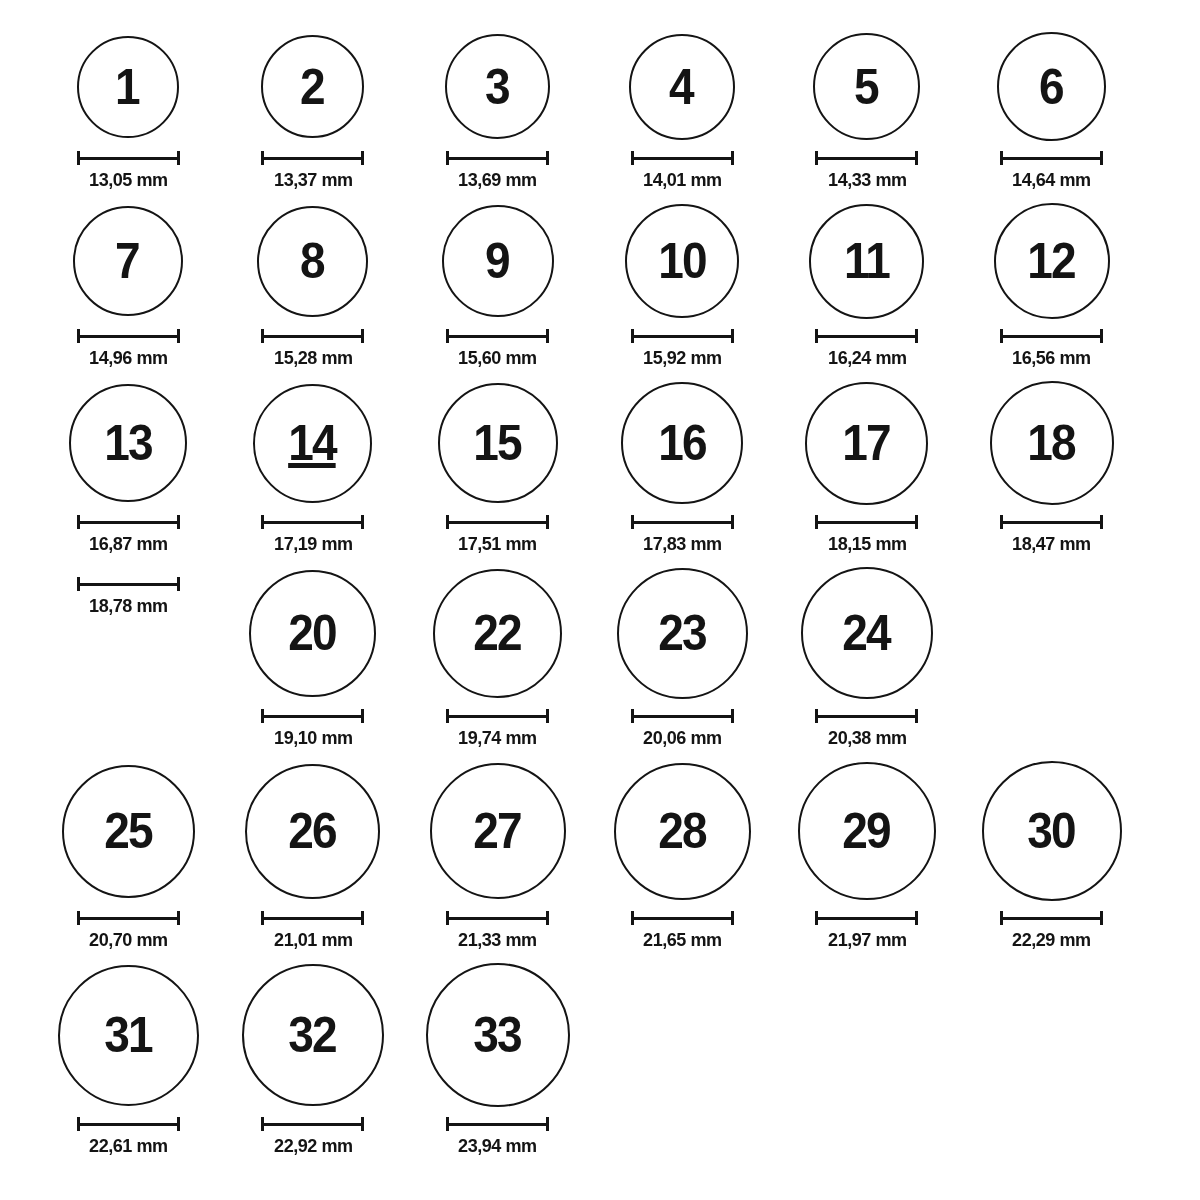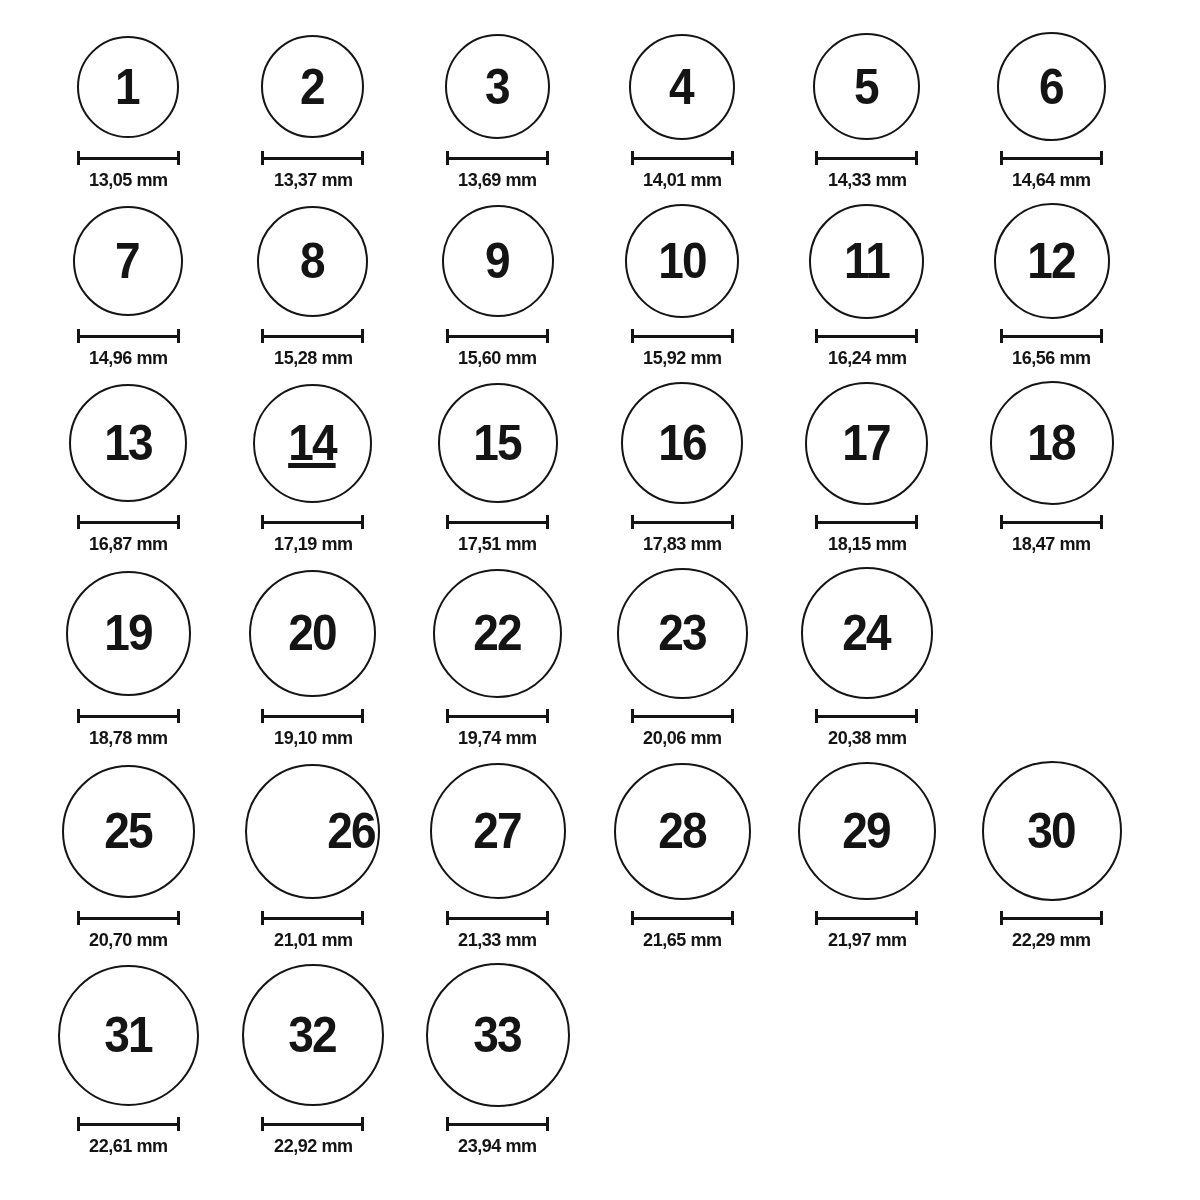--- a/index.html
+++ b/index.html
@@ -336,25 +336,20 @@
     <div class="measure">
       <span class="tick"></span>
       <span class="bar"></span>
       <span class="tick"></span>
     </div>
     <div class="label">18,47 mm</div>
   </div>
 </div>
     <div class="row" style="--ca: 132px;">
   <div class="cell">
-    <div class="circle-area">
-      <div class="circle" style="width: 125px; height: 125px;">
-        <span class="num">19</span>
-      </div>
-    </div>
     <div class="measure">
       <span class="tick"></span>
       <span class="bar"></span>
       <span class="tick"></span>
     </div>
     <div class="label">18,78 mm</div>
   </div>
 
   <div class="cell">
     <div class="circle-area">
@@ -423,21 +418,21 @@
     <div class="measure">
       <span class="tick"></span>
       <span class="bar"></span>
       <span class="tick"></span>
     </div>
     <div class="label">20,70 mm</div>
   </div>
 
   <div class="cell">
     <div class="circle-area">
-      <div class="circle" style="width: 135px; height: 135px; justify-content: flex-end;">
+      <div class="circle" style="width: 135px; height: 135px;">
         <span class="num">26</span>
       </div>
     </div>
     <div class="measure">
       <span class="tick"></span>
       <span class="bar"></span>
       <span class="tick"></span>
     </div>
     <div class="label">21,01 mm</div>
   </div>

